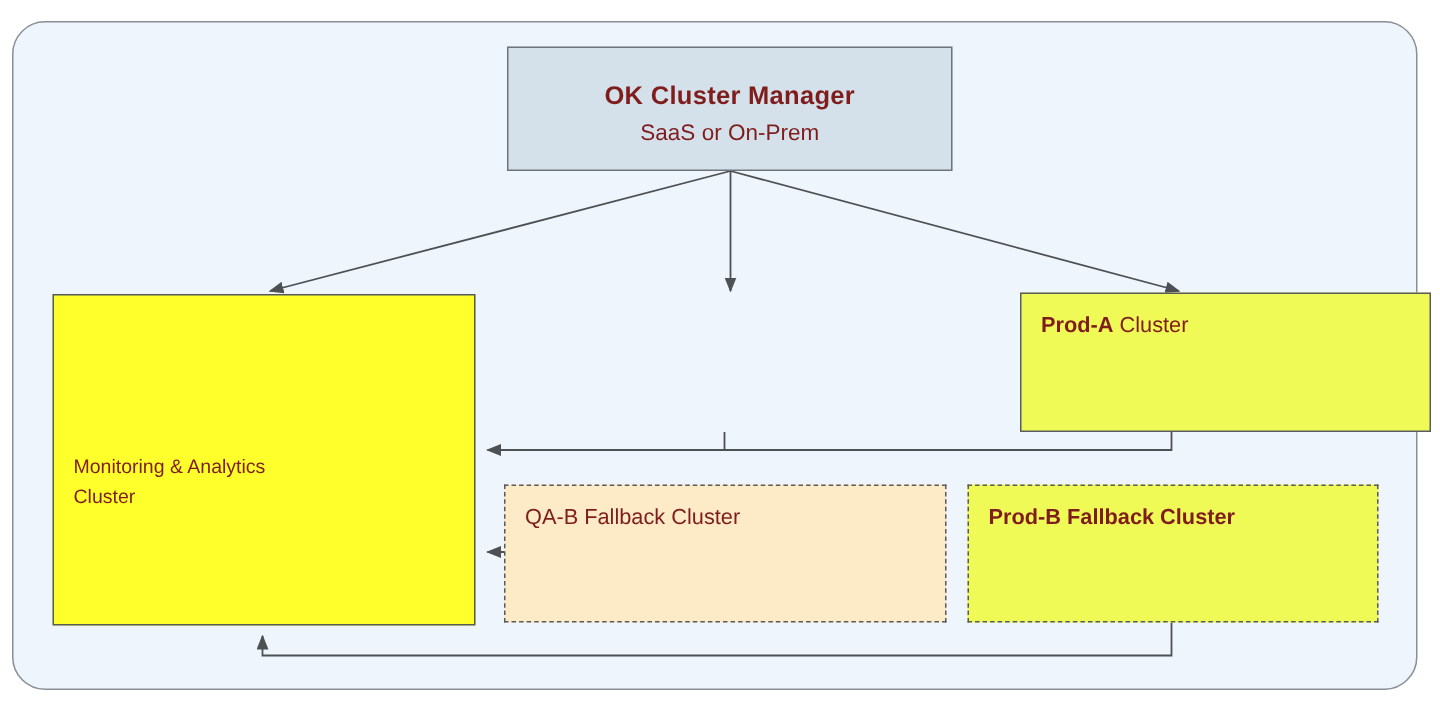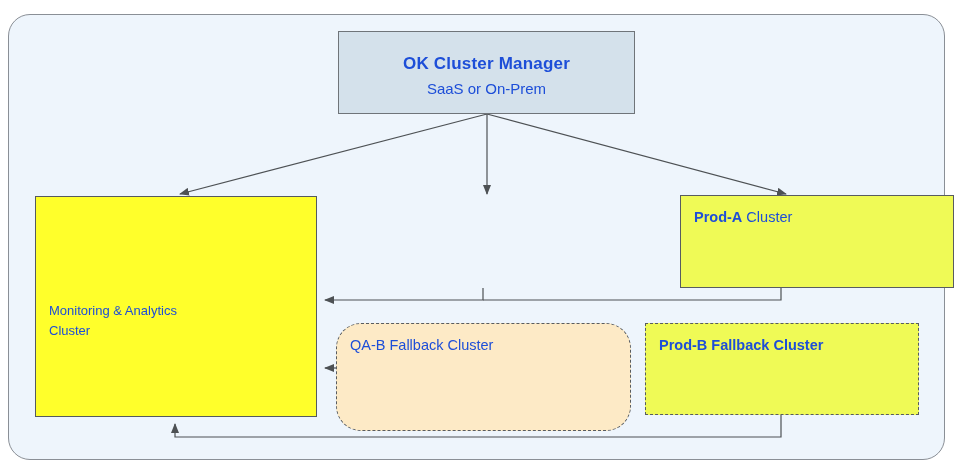--- a/index.html
+++ b/index.html
@@ -36,21 +36,21 @@
     left: 0;
     top: 0;
     width: 960px;
     height: 469px;
     pointer-events: none;
   }
   .node {
     position: absolute;
     box-sizing: border-box;
     border: 1px solid #4d4d4d;
-    color: #1d4ed8;
+    color: #7f1d1d;
     overflow: hidden;
   }
   .node .label-wrap {
     position: absolute;
     left: 13px;
     right: 10px;
   }
   .node-manager {
     background: #d4e1eb;
     border-color: #6f7479;
@@ -144,21 +144,21 @@
     </div>
   </div>
 
 
   <div class="node node-prod node-row" style="left:680px; top:195px; width:274px; height:93px;">
     <div class="label-wrap">
       <span class="bold">Prod-A</span><span> Cluster</span>
     </div>
   </div>
 
-  <div class="node node-qa node-dashed node-row" style="left:336px; top:323px; width:295px; height:108px;border-radius:25px;">
+  <div class="node node-qa node-dashed node-row" style="left:336px; top:323px; width:295px; height:92px;">
     <div class="label-wrap">
       <span class="bold"></span><span>QA-B Fallback Cluster</span>
     </div>
   </div>
 
   <div class="node node-prod node-dashed node-row" style="left:645px; top:323px; width:274px; height:92px;">
     <div class="label-wrap">
       <span class="bold">Prod-B Fallback Cluster</span><span></span>
     </div>
   </div>

